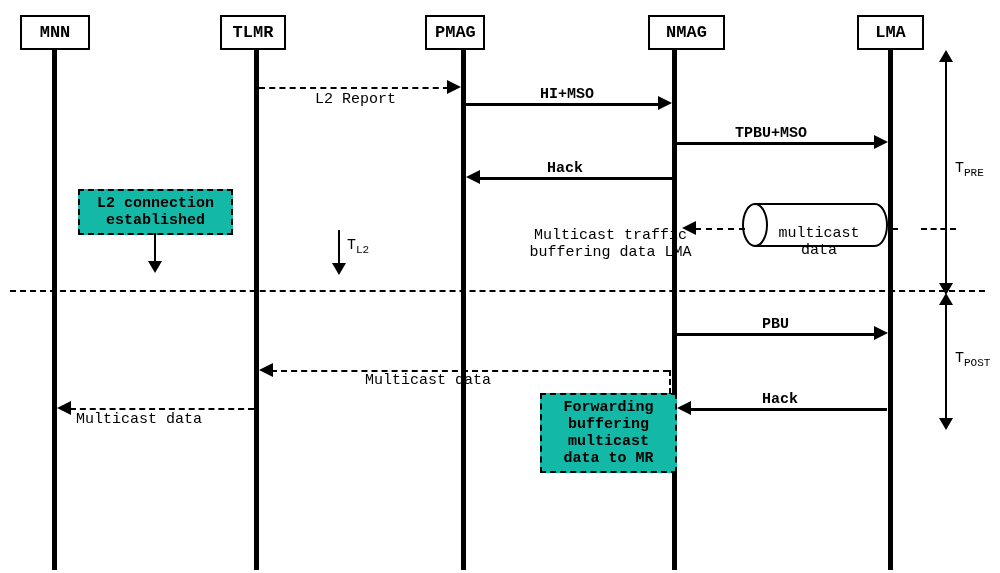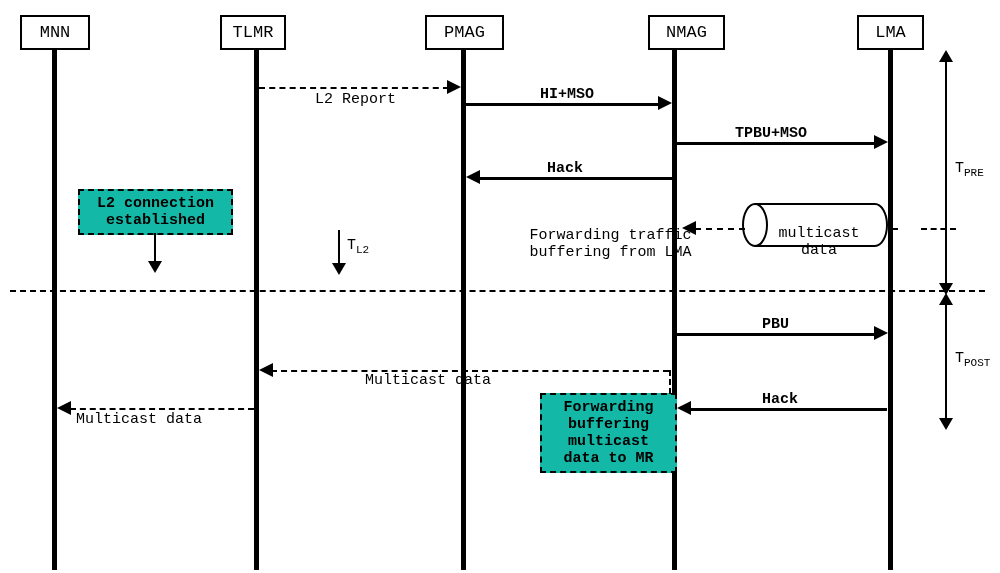--- a/index.html
+++ b/index.html
@@ -12,21 +12,21 @@
       position: relative;
       overflow: hidden;
     }
     .actor-box {
       position: absolute;
       top: 15px;
       border: 2.5px solid #000;
       padding: 6px 8px;
       background: #fff;
       font-size: 17px;
-      font-weight: normal;
+      font-weight: bold;
       text-align: center;
     }
     .lifeline {
       position: absolute;
       top: 50px;
       width: 5px;
       background: #000;
       height: 520px;
     }
     .msg-text {
@@ -84,21 +84,21 @@
       position: absolute;
       width: 2px;
       background: #000;
     }
   </style>
 </head>
 <body>
 
 <div class="actor-box" style="left:20px; width:70px;">MNN</div>
 <div class="actor-box" style="left:220px; width:66px;">TLMR</div>
-<div class="actor-box" style="left:425px; width:79px;">PMAG</div>
+<div class="actor-box" style="left:425px; width:60px;">PMAG</div>
 <div class="actor-box" style="left:636px; width:77px;margin-left:12px;">NMAG</div>
 <div class="actor-box" style="left:857px; width:67px;">LMA</div>
 
 <div class="lifeline" style="left:52px;"></div>
 <div class="lifeline" style="left:254px;"></div>
 <div class="lifeline" style="left:461px;"></div>
 <div class="lifeline" style="left:672px;"></div>
 <div class="lifeline" style="left:888px;"></div>
 
 <div class="arrow-dashed" style="left:259px; top:87px; width:190px;"></div>
@@ -123,21 +123,21 @@
 
 <div class="vert-arrow" style="left:154px; top:233px; height:30px;"></div>
 <div style="position:absolute; left:148px; top:261px; width:0;height:0;border-left:7px solid transparent;border-right:7px solid transparent;border-top:12px solid #000;"></div>
 
 <div class="time-marker" style="left:347px; top:237px;">
   <span>T</span><sub>L2</sub>
 </div>
 <div class="vert-arrow" style="left:338px; top:230px; height:35px;"></div>
 <div style="position:absolute; left:332px; top:263px; width:0;height:0;border-left:7px solid transparent;border-right:7px solid transparent;border-top:12px solid #000;"></div>
 
-<div class="msg-text-normal" style="left:498px; top:207px; width:225px; text-align:center; white-space:normal;">Forwarding traffic buffering from LMA</div>
+<div class="msg-text-normal" style="left:498px; top:207px; width:225px; text-align:center; white-space:normal;">Multicast traffic buffering data LMA</div>
 
 <svg style="position:absolute; left:740px; top:200px;" width="150" height="50">
   <ellipse cx="15" cy="25" rx="12" ry="21" fill="none" stroke="#000" stroke-width="2"></ellipse>
   <line x1="15" y1="4" x2="135" y2="4" stroke="#000" stroke-width="2"></line>
   <line x1="15" y1="46" x2="135" y2="46" stroke="#000" stroke-width="2"></line>
   <path d="M 135 4 A 12 21 0 0 1 135 46" fill="none" stroke="#000" stroke-width="2"></path>
 </svg>
 <div class="msg-text-normal" style="left:764px; top:205px; width:110px; text-align:center; white-space:normal; line-height:1.15;">multicast data</div>
 
 <div class="arrow-dashed" style="left:695px; top:228px; width:50px;"></div>

